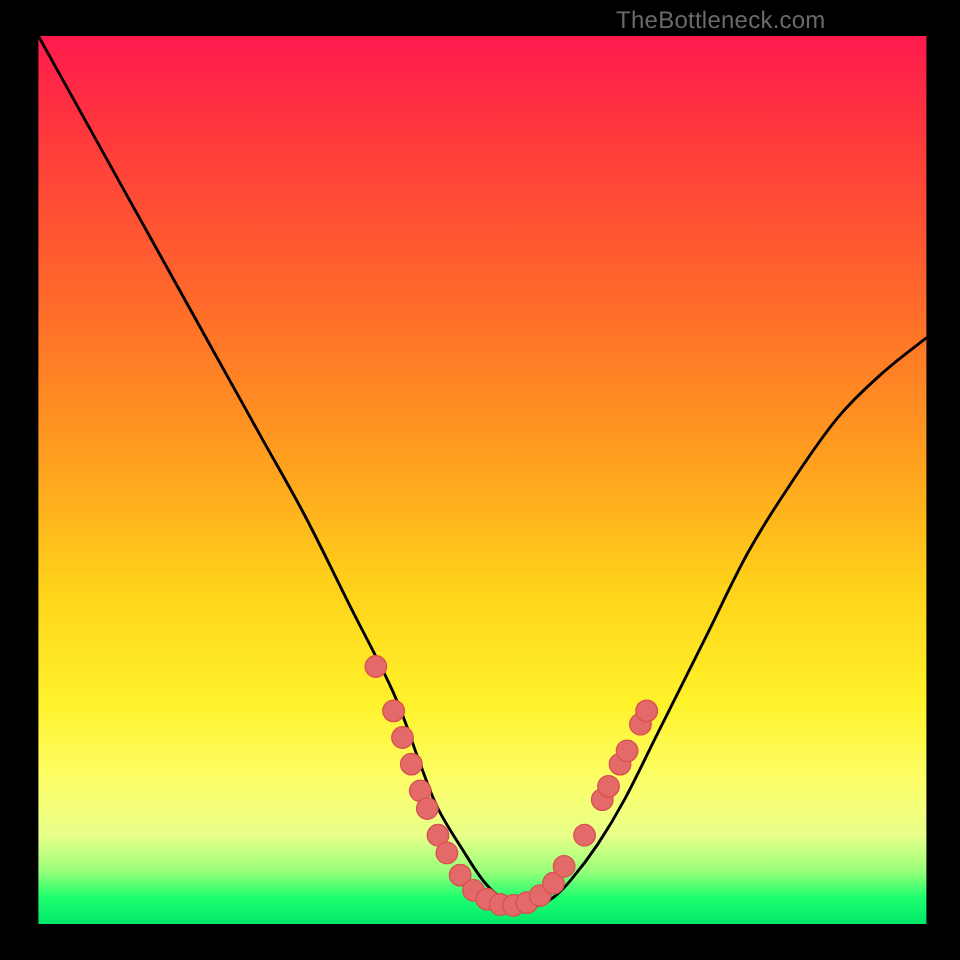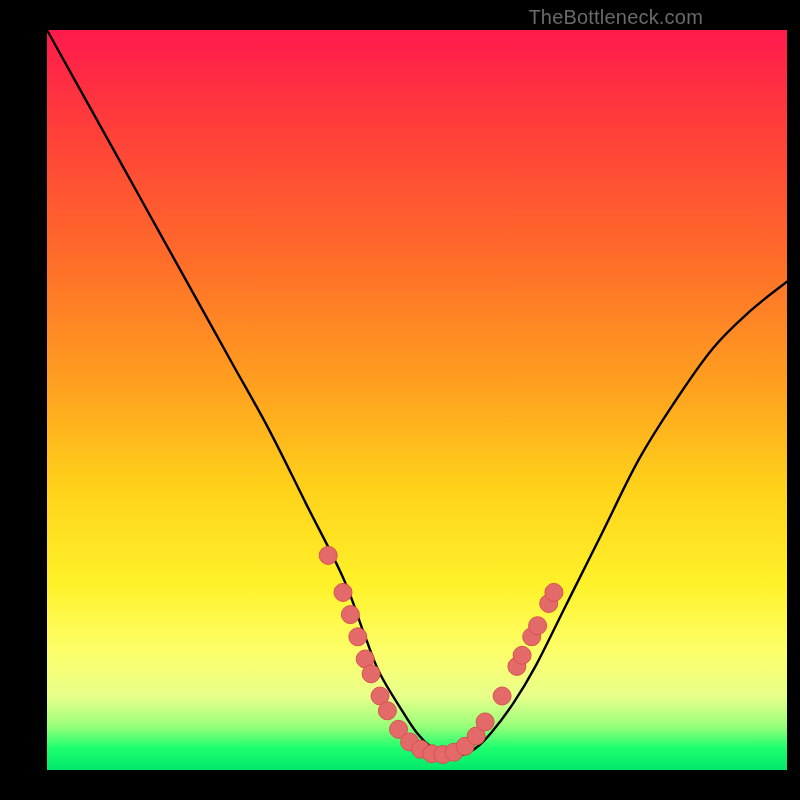--- a/index.html
+++ b/index.html
@@ -6,21 +6,21 @@
     margin: 0;
     padding: 0;
     width: 800px;
     height: 800px;
     background: #000;
     overflow: hidden;
     font-family: Arial, Helvetica, sans-serif;
   }
   .frame {
     position: absolute;
-    left: 17px;
+    left: 2px;
     top: 0;
     width: 704px;
     height: 800px;
     background: #000;
     border-radius: 31px;
   }
   .plot-area {
     position: absolute;
     left: 30px;
     top: 30px;

